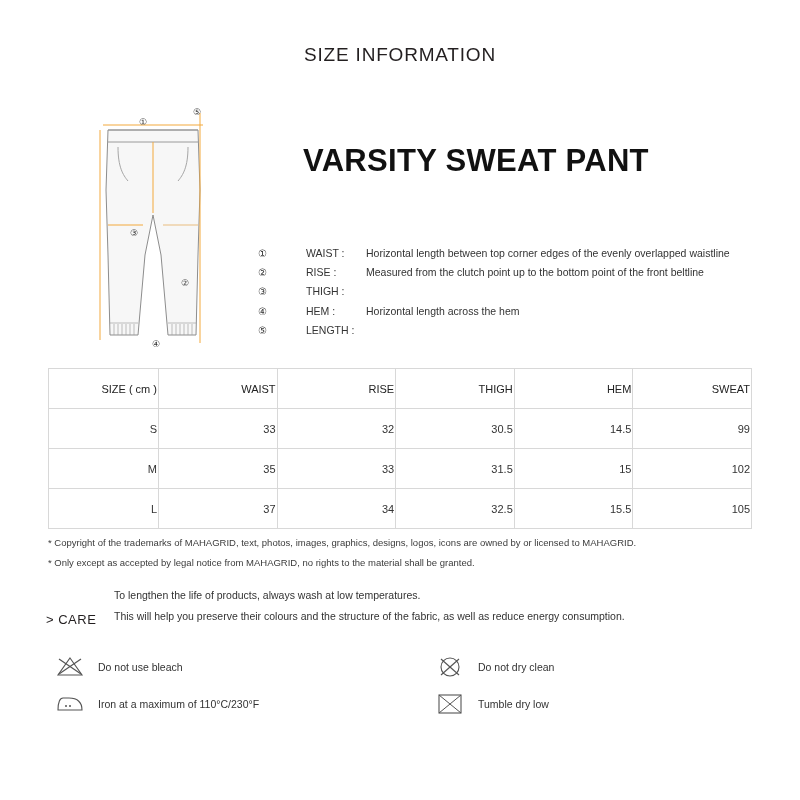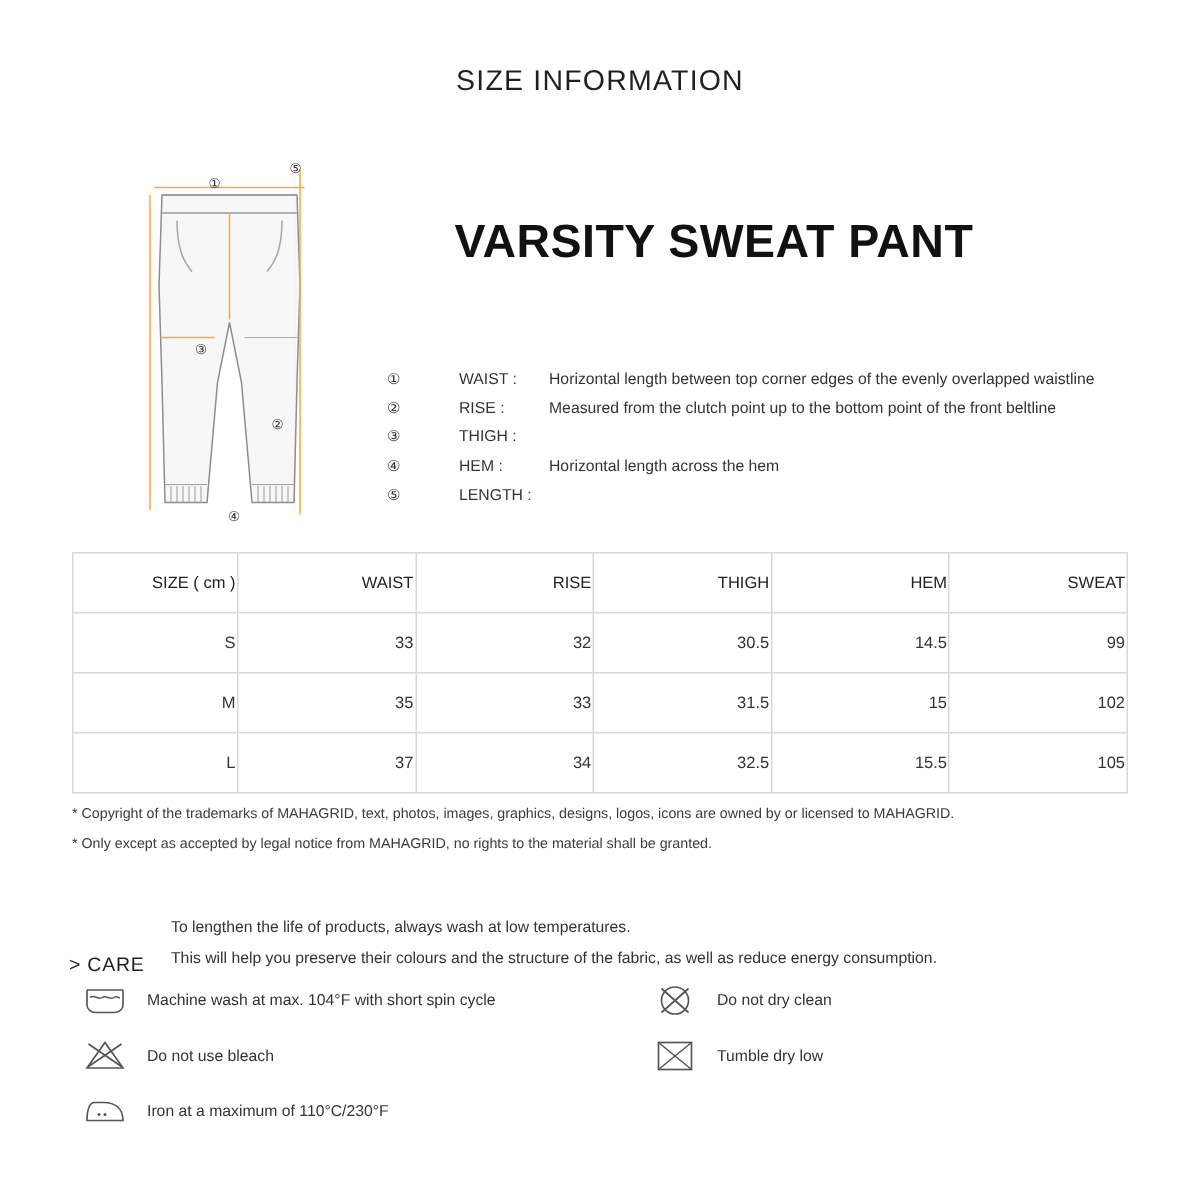--- a/index.html
+++ b/index.html
@@ -124,21 +124,20 @@
   .care-title {
     font-size: 13px;
     letter-spacing: 0.5px;
     color: #231f20;
     flex: 0 0 68px;
   }
   .care-lines {
     font-size: 10.5px;
     line-height: 21px;
     color: #333333;
-    margin-top: 23px;
   }
   
   .icon-grid {
     position: absolute;
     left: 56px;
     top: 648px;
     width: 700px;
   }
   .icon-col-left {
     position: absolute;
@@ -314,30 +313,20 @@
       <div class="care-lines">
         <div>To lengthen the life of products, always wash at low temperatures.</div>
         <div>This will help you preserve their colours and the structure of the fabric, as well as reduce energy consumption.</div>
       </div>
     </div>
   </div>
 
   <div class="icon-grid">
 
     <div class="icon-col-left">
-      <div class="icon-row">
-        <div class="icon-box">
-          <svg width="28" height="22" viewBox="0 0 28 22" xmlns="http://www.w3.org/2000/svg">
-            <path d="M2 4 L2 14 C2 17 4.5 19 8 19 L20 19 C23.5 19 26 17 26 14 L26 4" fill="none" stroke="#555" stroke-width="1.1"></path>
-            <path d="M2 4 L26 4" fill="none" stroke="#555" stroke-width="1.1"></path>
-            <path d="M4 9 C7 6.5, 9 11, 12 9 C15 7, 17 11, 20 9 C22 7.6, 23 9.5, 24 9.2" fill="none" stroke="#555" stroke-width="1"></path>
-          </svg>
-        </div>
-        <div class="icon-text">Machine wash at max. 104°F with short spin cycle</div>
-      </div>
 
       <div class="icon-row">
         <div class="icon-box">
           <svg width="28" height="22" viewBox="0 0 28 22" xmlns="http://www.w3.org/2000/svg">
             <path d="M14 2 L26 19 L2 19 Z" fill="none" stroke="#555" stroke-width="1.1"></path>
             <path d="M3 3 L25 18" stroke="#555" stroke-width="1.2"></path>
             <path d="M25 3 L3 18" stroke="#555" stroke-width="1.2"></path>
           </svg>
         </div>
         <div class="icon-text">Do not use bleach</div>

